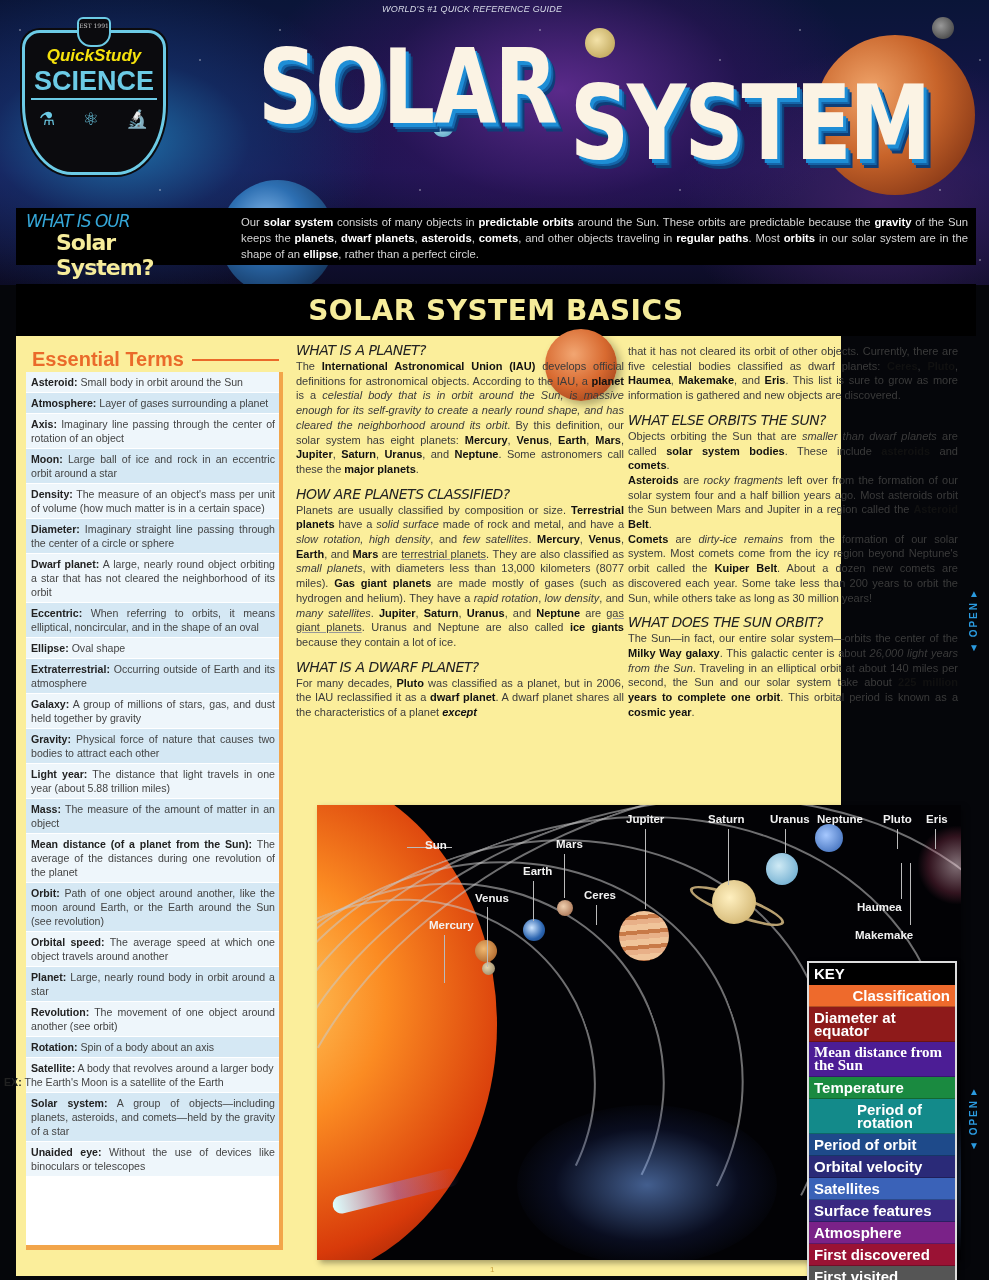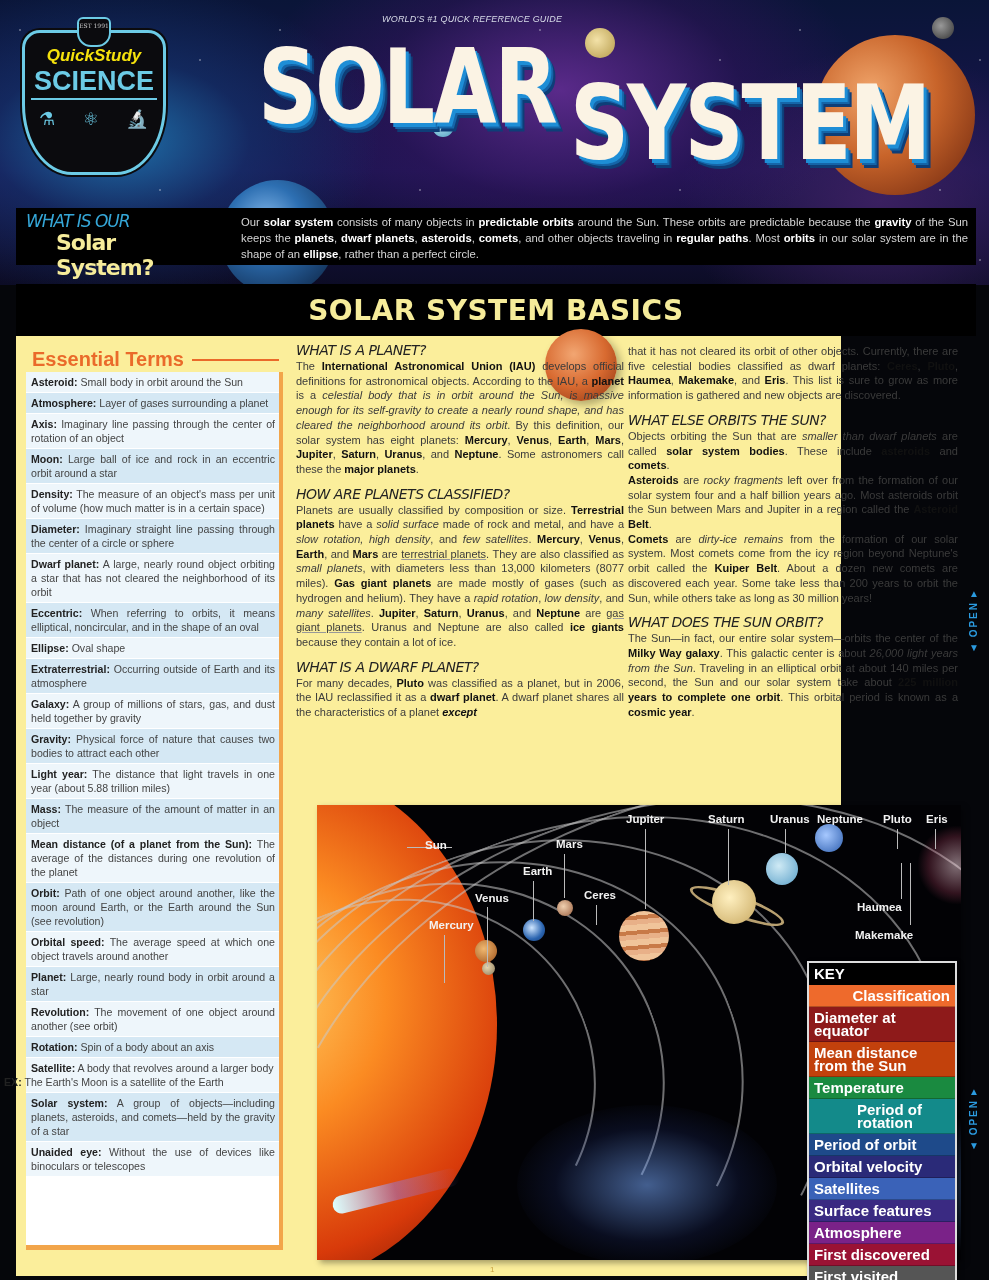--- a/index.html
+++ b/index.html
@@ -14,21 +14,21 @@
 radial-gradient(1px 1px at 200px 60px,#fff,transparent),radial-gradient(1px 1px at 340px 20px,#fff,transparent),
 radial-gradient(1px 1px at 420px 160px,#fff,transparent),radial-gradient(1px 1px at 600px 30px,#dde,transparent),
 radial-gradient(1px 1px at 720px 170px,#fff,transparent),radial-gradient(1px 1px at 830px 40px,#fff,transparent),
 radial-gradient(1px 1px at 950px 120px,#fff,transparent),radial-gradient(1px 1px at 160px 190px,#fff,transparent);
 background-size:260px 200px}
 .logo{position:absolute;left:22px;top:30px;width:144px;height:145px;background:#0b0b0e;border:3px solid #6ccbe6;border-radius:18px 18px 50px 50px / 18px 18px 70px 70px;text-align:center;box-shadow:0 0 0 2px #0b0b0e}
 .logo .est{position:absolute;left:50%;top:-16px;transform:translateX(-50%);width:34px;height:30px;background:#0b0b0e;border:2px solid #6ccbe6;border-radius:6px 6px 14px 14px;color:#ccc;font-size:6px;line-height:8px;padding-top:3px;font-family:"DejaVu Serif",serif}
 .logo .qs{margin-top:13px;color:#f5e20c;font-weight:bold;font-style:italic;font-size:17px;font-family:"Liberation Sans",sans-serif}
 .logo .sci{color:#6ccbe6;font-weight:bold;font-size:27px;letter-spacing:0px;line-height:30px;border-bottom:2px solid #6ccbe6;margin:0 6px;padding-bottom:2px}
 .logo .icons{display:flex;justify-content:space-around;align-items:center;margin-top:8px;color:#6ccbe6;font-size:18px}
-.tagline{position:absolute;left:382px;top:14px;color:#d7dbe8;font-size:9px;font-style:italic;letter-spacing:.2px}
+.tagline{position:absolute;left:382px;top:4px;color:#d7dbe8;font-size:9px;font-style:italic;letter-spacing:.2px}
 .title{position:absolute;left:258px;top:28px;font-family:"DejaVu Sans",sans-serif;font-weight:bold;color:#fbf3e4;text-shadow:3px 3px 0 #1e8ed6,5px 5px 0 #1565a8,7px 7px 0 #0e3e78;letter-spacing:-2px}
 .title .w1{font-size:82px;position:absolute;left:0;top:0;transform:scaleY(1.25);transform-origin:top}
 .title .w2{font-size:82px;position:absolute;left:312px;top:36px;transform:scaleY(1.25);transform-origin:top}
 .planet{position:absolute;border-radius:50%}
 .p-earth{left:220px;top:180px;width:115px;height:115px;background:radial-gradient(circle at 40% 35%,#7fb4e8 0%,#2d6fb2 35%,#19406e 70%,#0a1a30 100%)}
 .p-earth::after{content:"";position:absolute;left:30px;top:40px;width:45px;height:40px;background:#6e8a3a;border-radius:40% 60% 50% 40%;opacity:.8}
 .p-jup{left:815px;top:35px;width:160px;height:160px;background:radial-gradient(circle at 35% 35%,#f0a46a 0%,#c8642a 45%,#7a2f12 90%)}
 .p-sat{left:585px;top:28px;width:30px;height:30px;background:radial-gradient(circle at 40% 40%,#f3e2a8,#b59a4a)}
 .p-ur{left:432px;top:115px;width:22px;height:22px;background:radial-gradient(circle at 40% 40%,#bfe6f2,#4aa0c0)}
 .p-moon{left:932px;top:17px;width:22px;height:22px;background:radial-gradient(circle at 40% 40%,#999,#333)}
@@ -212,21 +212,21 @@
     <div class="dlabel" style="left:540px;top:96px">Haumea</div>
     <div class="dline" style="left:584px;top:58px;height:36px"></div>
     <div class="dlabel" style="left:538px;top:124px">Makemake</div>
     <div class="dline" style="left:593px;top:58px;height:62px"></div>
   </div>
 
   <div class="key" id="key-box" style="left:791px;top:677px">
     <div style="background:#000">KEY</div>
   <div style="background: rgb(238, 106, 44); text-align: right;">Classification</div>
       <div style="background: rgb(142, 26, 26);">Diameter at equator</div>
-      <div style="background: #c2410c;">Mean distance from the Sun</div>
+      <div style="background: #4c1d95; font-family: Liberation Serif, serif;">Mean distance from the Sun</div>
       <div style="background: rgb(26, 138, 64);">Temperature</div>
       <div style="background: rgb(19, 138, 138); padding-left: 48px;">Period of rotation</div>
       <div style="background: rgb(30, 74, 138);">Period of orbit</div>
       <div style="background: rgb(42, 42, 120);">Orbital velocity</div>
       <div style="background: rgb(58, 98, 184);">Satellites</div>
       <div style="background: rgb(58, 42, 130);">Surface features</div>
       <div style="background: rgb(122, 34, 136);">Atmosphere</div>
       <div style="background: rgb(154, 18, 52);">First discovered</div>
       <div style="background: rgb(85, 85, 85);">First visited</div>
     </div>

